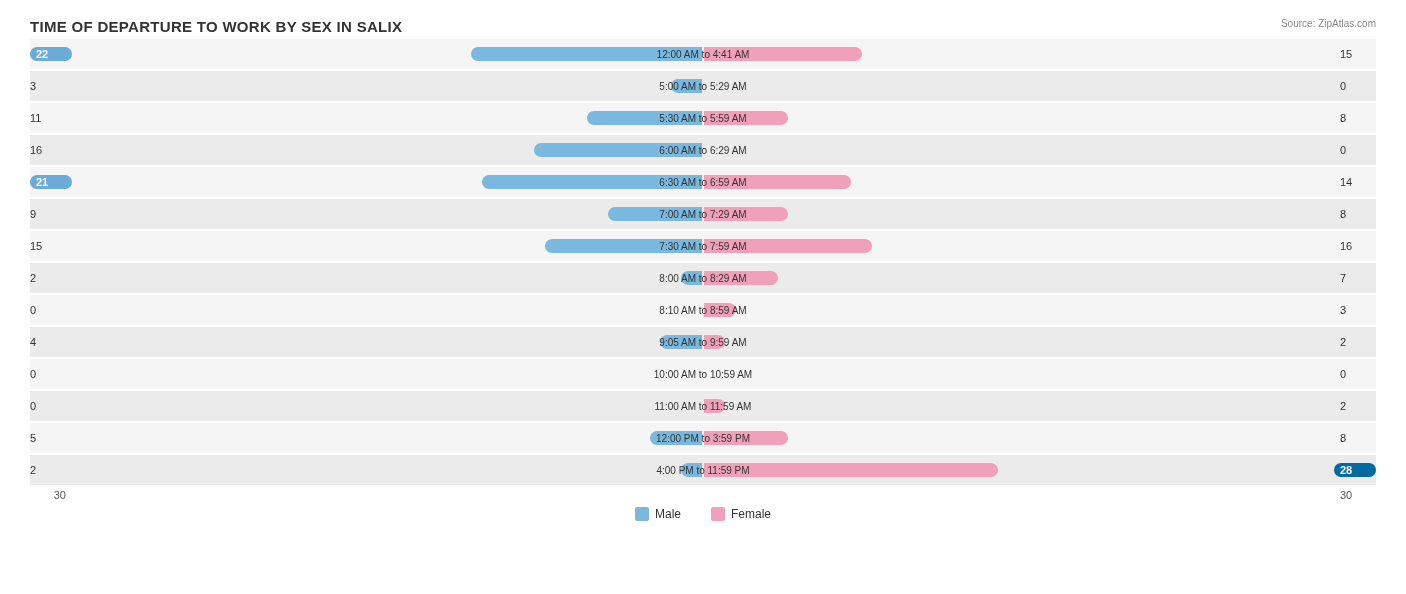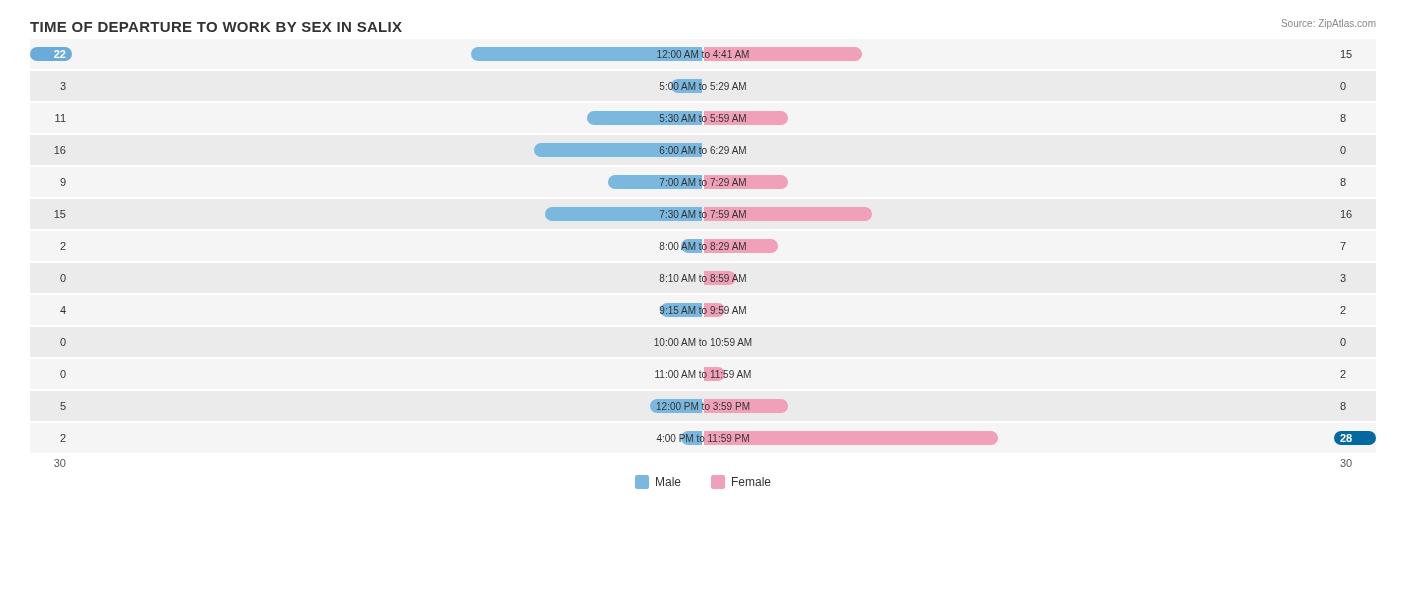--- a/index.html
+++ b/index.html
@@ -43,21 +43,21 @@
       position: relative;
     }
     .row:nth-child(odd) {
       background: #f5f5f5;
     }
     .row:nth-child(even) {
       background: #ebebeb;
     }
     .left-val {
       width: 42px;
-      text-align: right;
+      text-align: left;
       font-size: 11px;
       color: #333;
       padding-right: 6px;
       flex-shrink: 0;
     }
     .left-val.highlight {
       background: #6aabda;
       color: #fff;
       border-radius: 10px;
       padding: 1px 6px;
@@ -214,20 +214,33 @@
             <div class="bar-male" style="width: 26.6667%;"></div>
           </div>
           <div class="center-label">6:00 AM to 6:29 AM</div>
           <div class="right-bar-wrap">
             <div class="bar-female" style="width: 0%;"></div>
           </div>
         </div>
         <div class="right-val">0</div>
       </div>
       <div class="row">
+        <div class="left-val highlight">21</div>
+        <div class="bars-area">
+          <div class="left-bar-wrap">
+            <div class="bar-male" style="width: 35%;"></div>
+          </div>
+          <div class="center-label">6:30 AM to 6:59 AM</div>
+          <div class="right-bar-wrap">
+            <div class="bar-female" style="width: 23.3333%;"></div>
+          </div>
+        </div>
+        <div class="right-val">14</div>
+      </div>
+      <div class="row">
         <div class="left-val">9</div>
         <div class="bars-area">
           <div class="left-bar-wrap">
             <div class="bar-male" style="width: 15%;"></div>
           </div>
           <div class="center-label">7:00 AM to 7:29 AM</div>
           <div class="right-bar-wrap">
             <div class="bar-female" style="width: 13.3333%;"></div>
           </div>
         </div>
@@ -271,21 +284,21 @@
           </div>
         </div>
         <div class="right-val">3</div>
       </div>
       <div class="row">
         <div class="left-val">4</div>
         <div class="bars-area">
           <div class="left-bar-wrap">
             <div class="bar-male" style="width: 6.66667%;"></div>
           </div>
-          <div class="center-label">9:15 AM to 9:59 AM</div>
+          <div class="center-label">9:05 AM to 9:59 AM</div>
           <div class="right-bar-wrap">
             <div class="bar-female" style="width: 3.33333%;"></div>
           </div>
         </div>
         <div class="right-val">2</div>
       </div>
       <div class="row">
         <div class="left-val">0</div>
         <div class="bars-area">
           <div class="left-bar-wrap">

